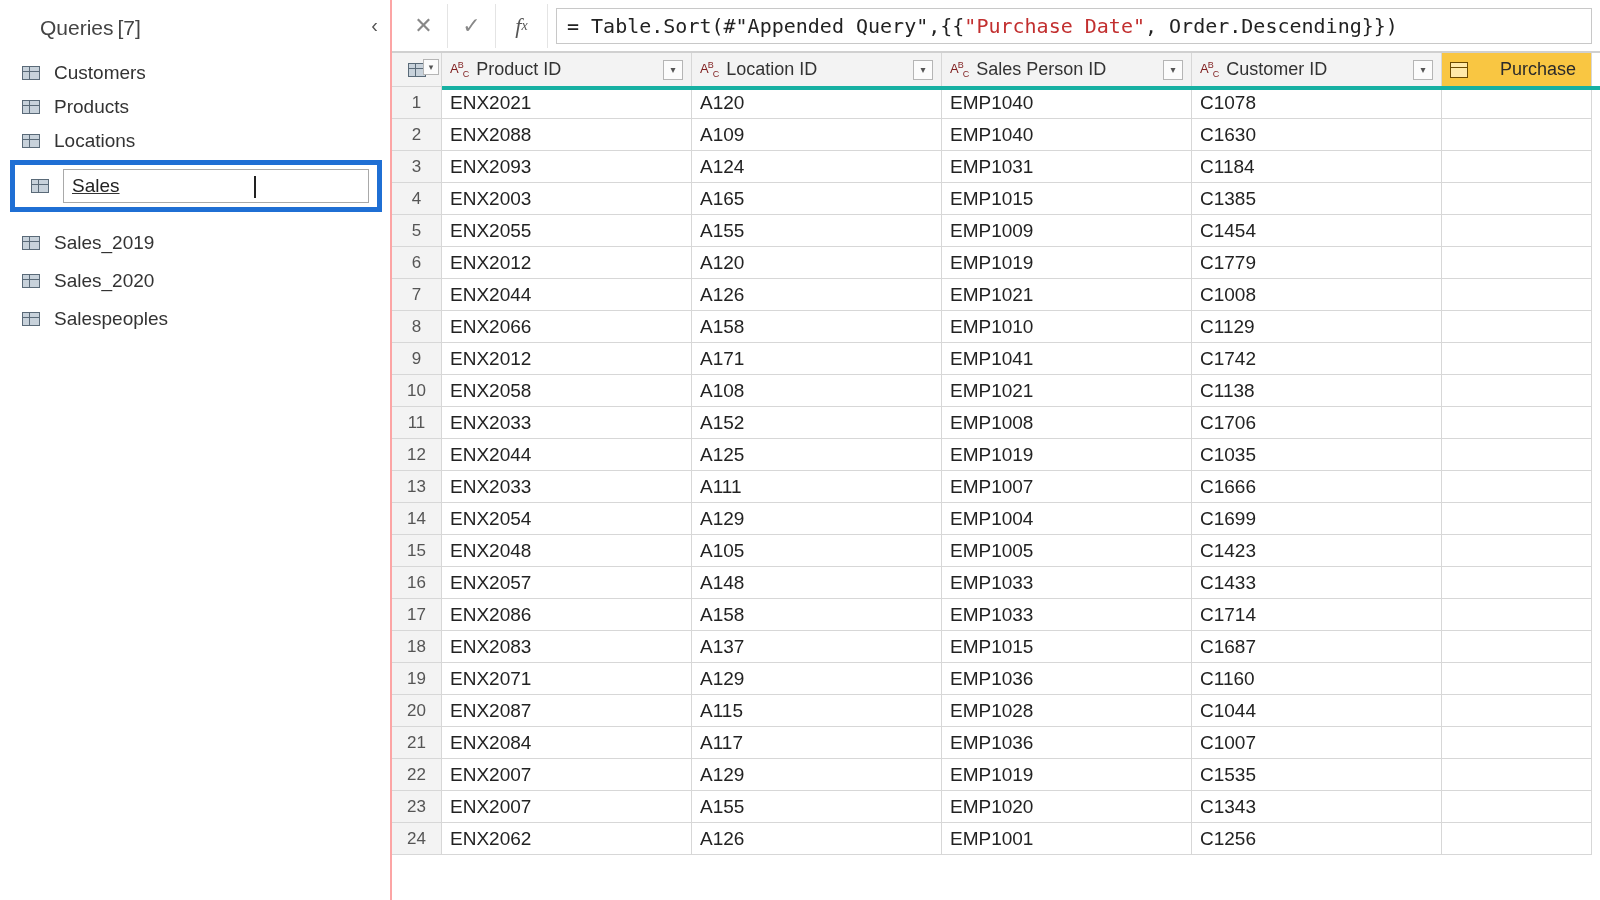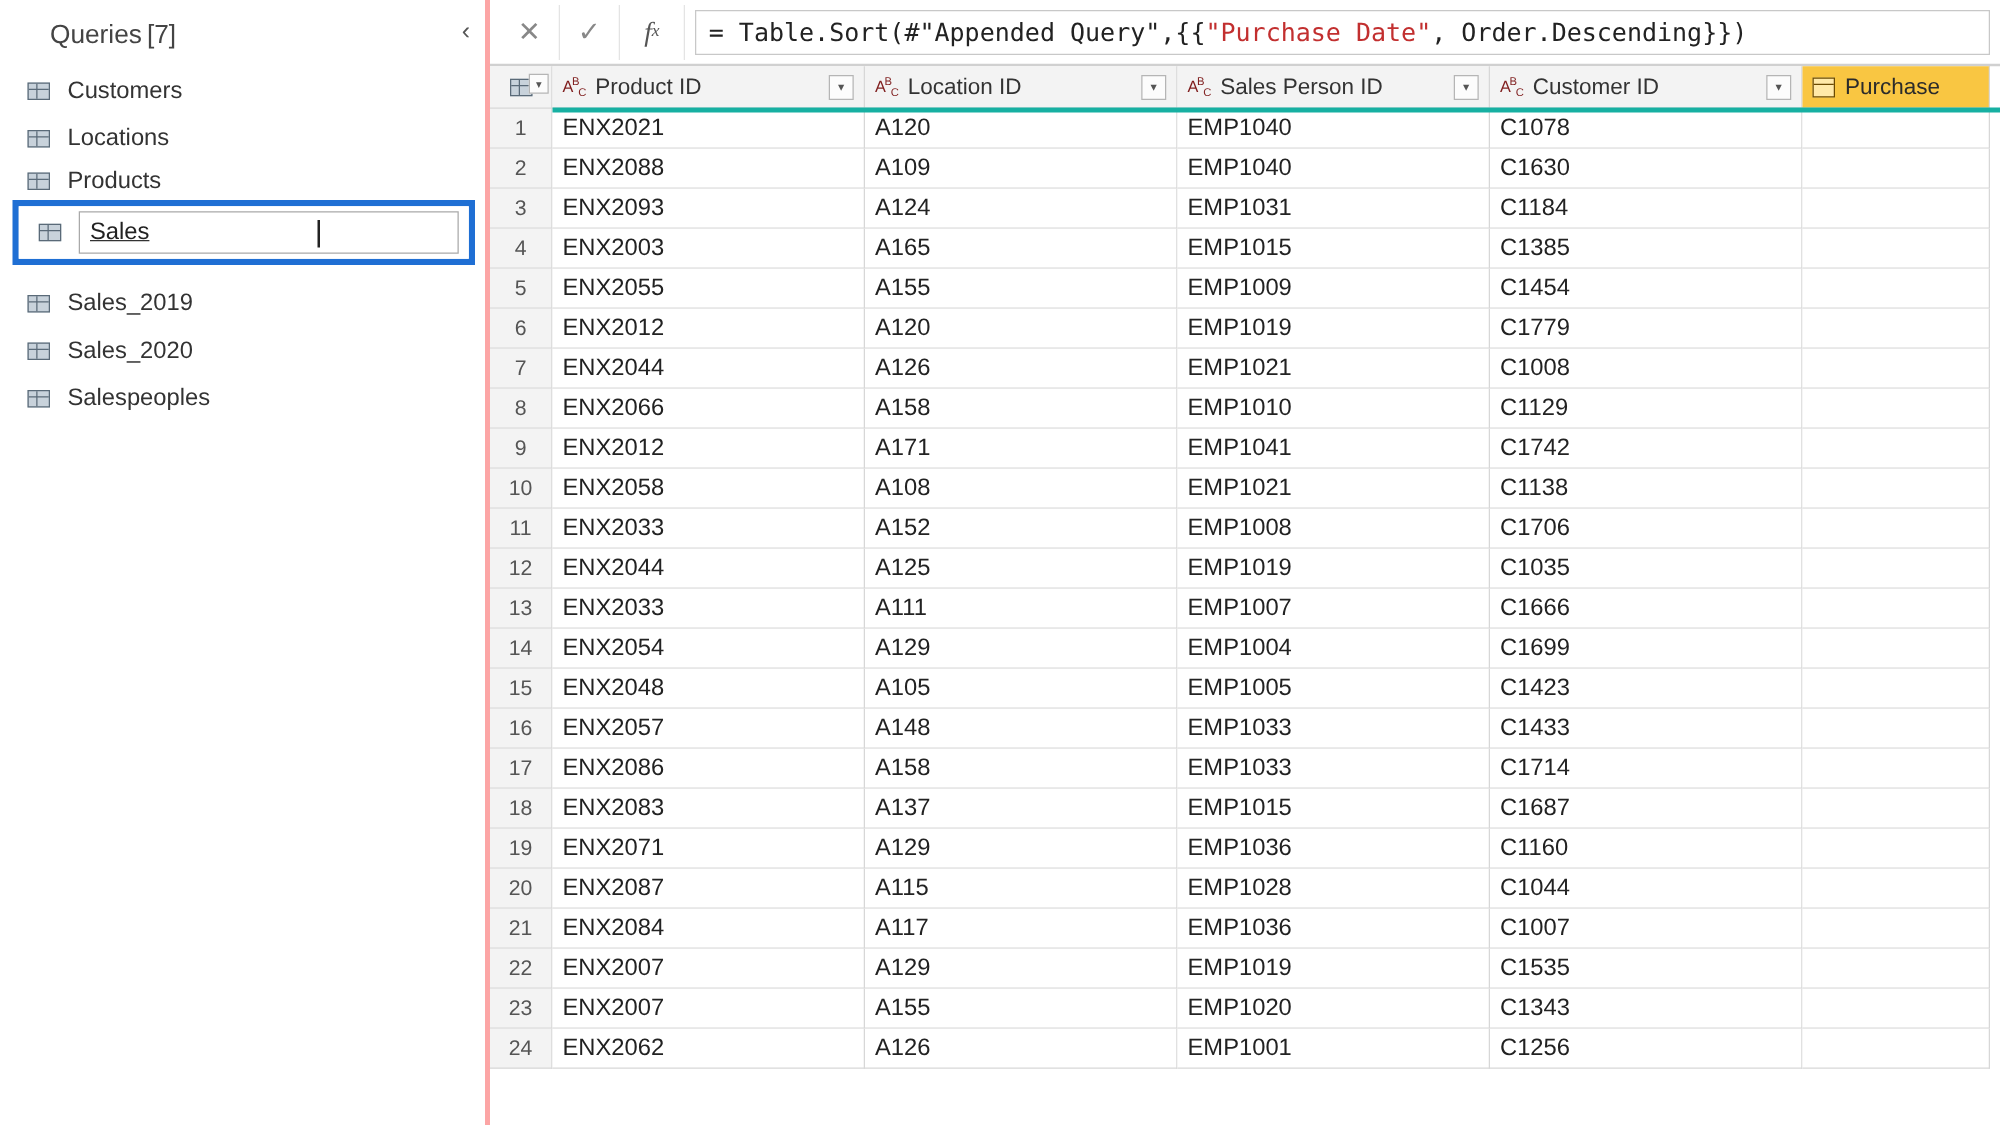--- a/index.html
+++ b/index.html
@@ -14,21 +14,21 @@
     position: relative;
   }
   .app {
     display: flex;
     width: 1600px;
     height: 900px;
   }
   
   .sidebar {
     width: 392px;
-    border-right: 4px solid #fca5a5;
+    border-right: 2px solid #fca5a5;
     background: #fff;
     position: relative;
     padding-top: 6px;
   }
   .sidebar-header {
     display: flex;
     align-items: center;
     padding: 10px 22px 14px 40px;
     font-size: 21px;
     color: #444;
@@ -212,20 +212,21 @@
   
   .abc {
     font-size: 13px; color: #7f1d1d; margin-right: 8px;
     letter-spacing: -1px;
   }
   .abc sup { font-size: 9px; vertical-align: super; }
   .abc sub { font-size: 9px; vertical-align: sub; }
   .hdr.purchase {
     background: #f9c642;
     color: #2b2b2b;
+    gap: 24px;
   }
   .hdr.purchase .date-icon {
     width: 18px; height: 16px;
     border: 1.5px solid #6b4a00;
     background: #ffe9a8;
     margin-right: 8px;
     position: relative;
   }
   .hdr.purchase .date-icon::before {
     content:""; position:absolute; left:0; right:0; top:4px; height:1px; background:#6b4a00;
@@ -258,27 +259,27 @@
       <span>Queries</span>
       <span class="count">[7]</span>
     </div>
     <span class="sidebar-collapse">‹</span>
 
     <ul class="qlist">
       <li class="qitem">
         <span class="tbl-icon"></span>
         <span>Customers</span>
       </li>
+      <li class="qitem qitem-products">
+        <span class="tbl-icon"></span>
+        <span>Products</span>
+      </li>
       <li class="qitem">
         <span class="tbl-icon"></span>
         <span>Locations</span>
-      </li>
-      <li class="qitem qitem-products">
-        <span class="tbl-icon"></span>
-        <span>Products</span>
       </li>
 
       <li class="qedit-wrap">
         <div class="qedit">
           <span class="tbl-icon"></span>
           <div class="qedit-input-frame">
             <input class="qedit-input" value="Sales" style="">
             <span class="qedit-cursor"></span>
           </div>
         </div>

